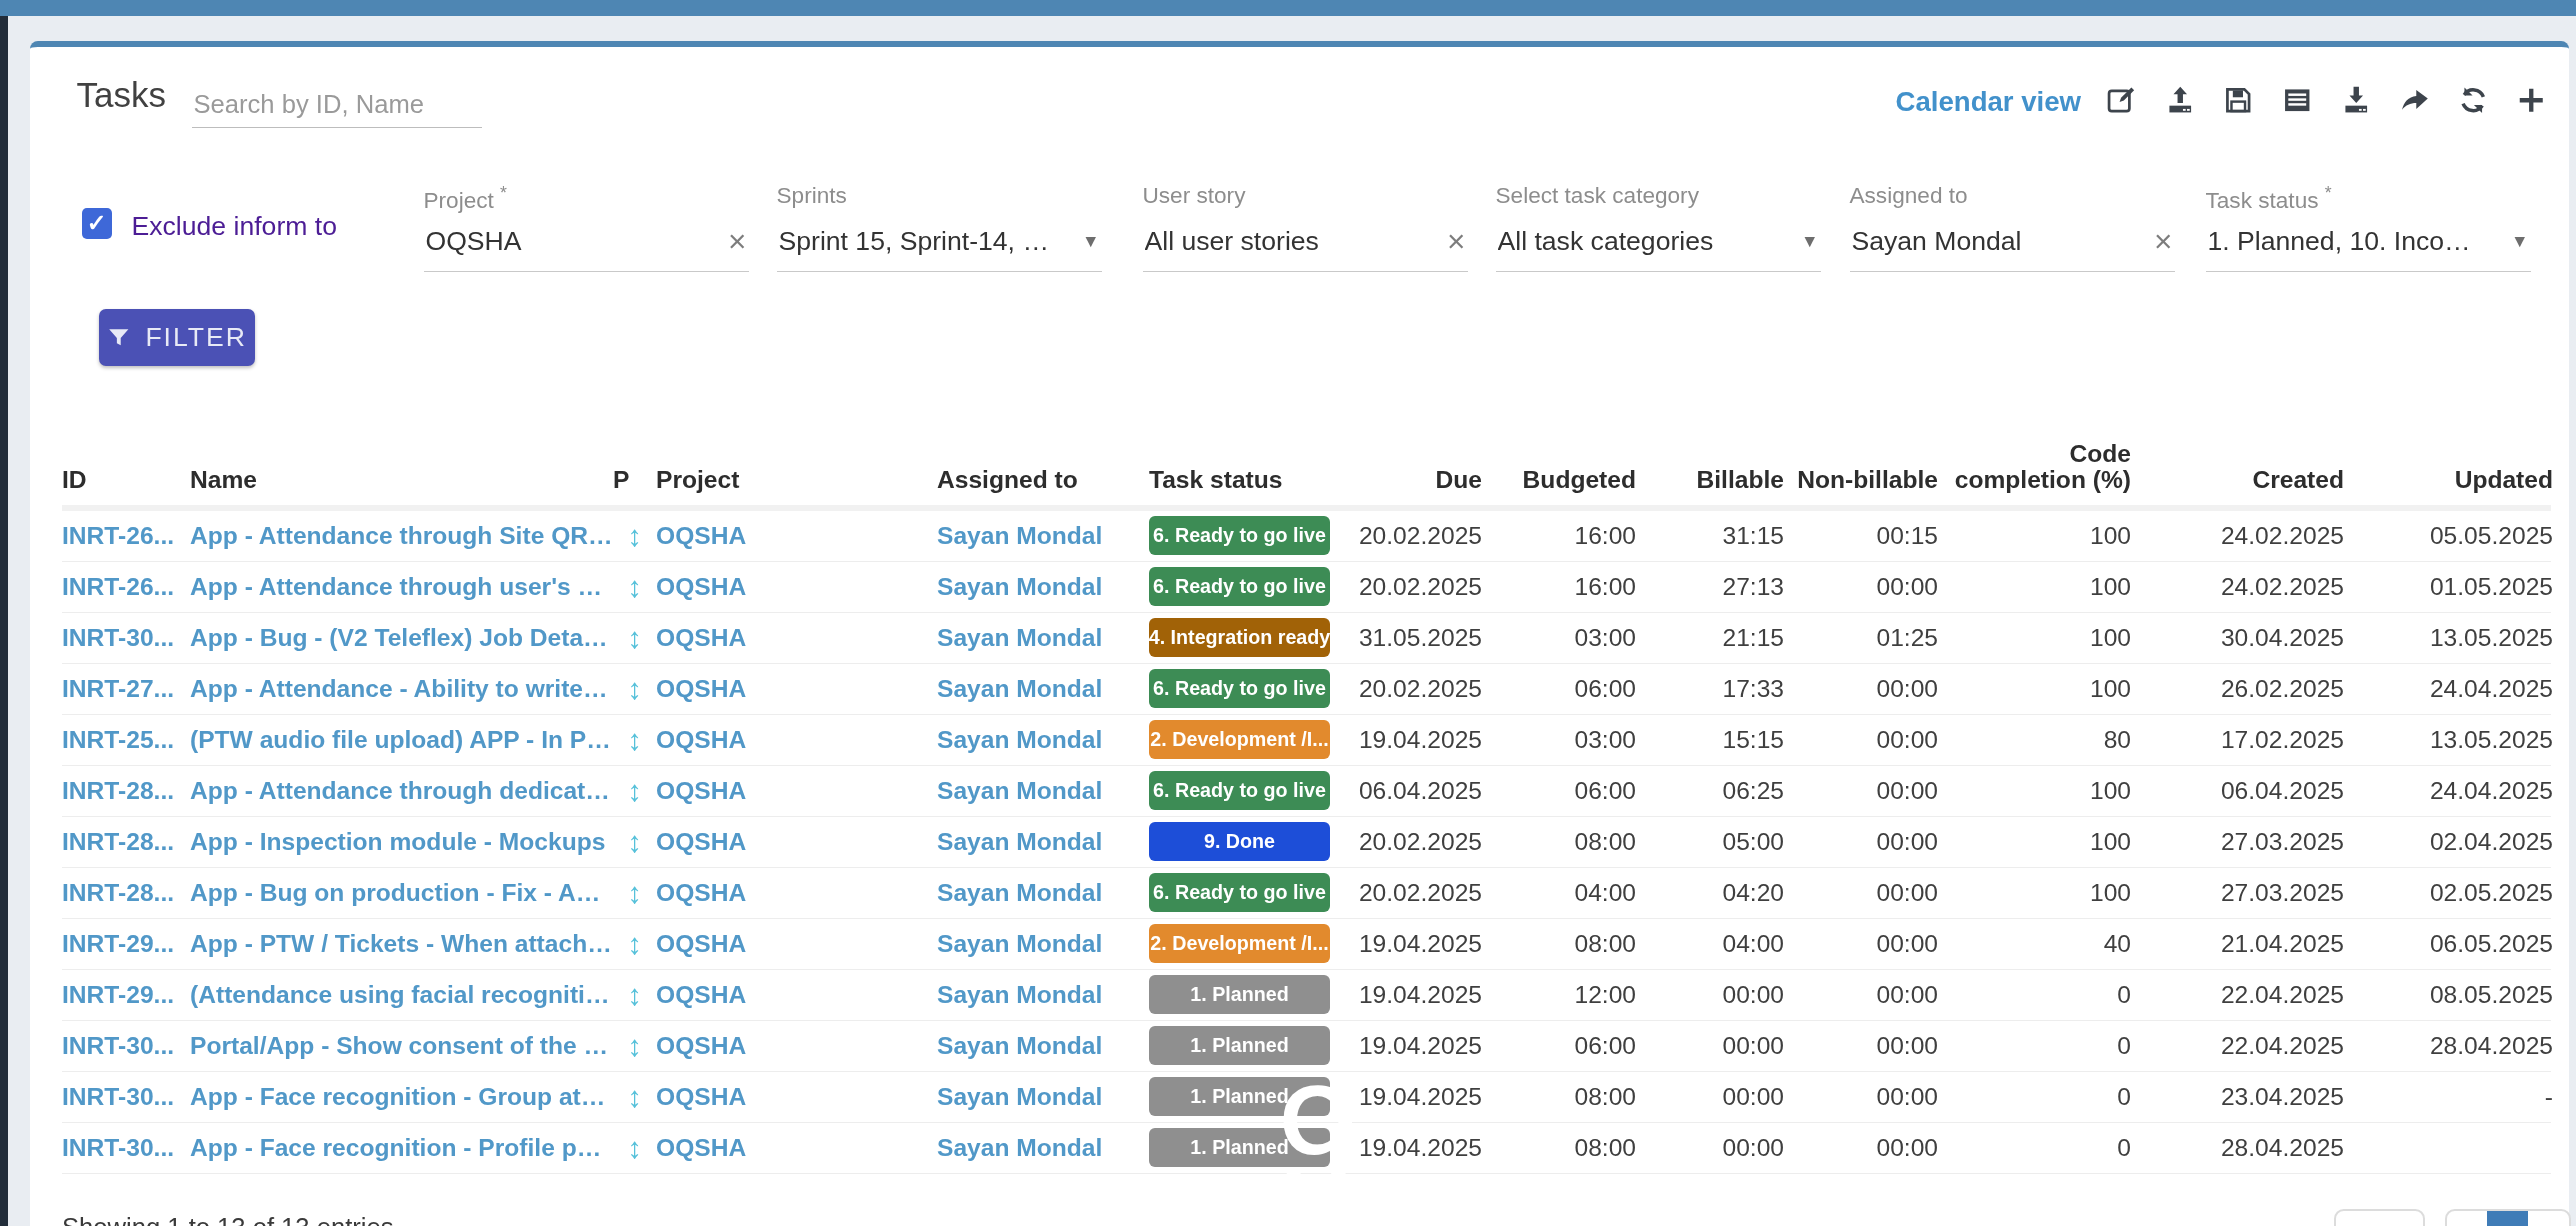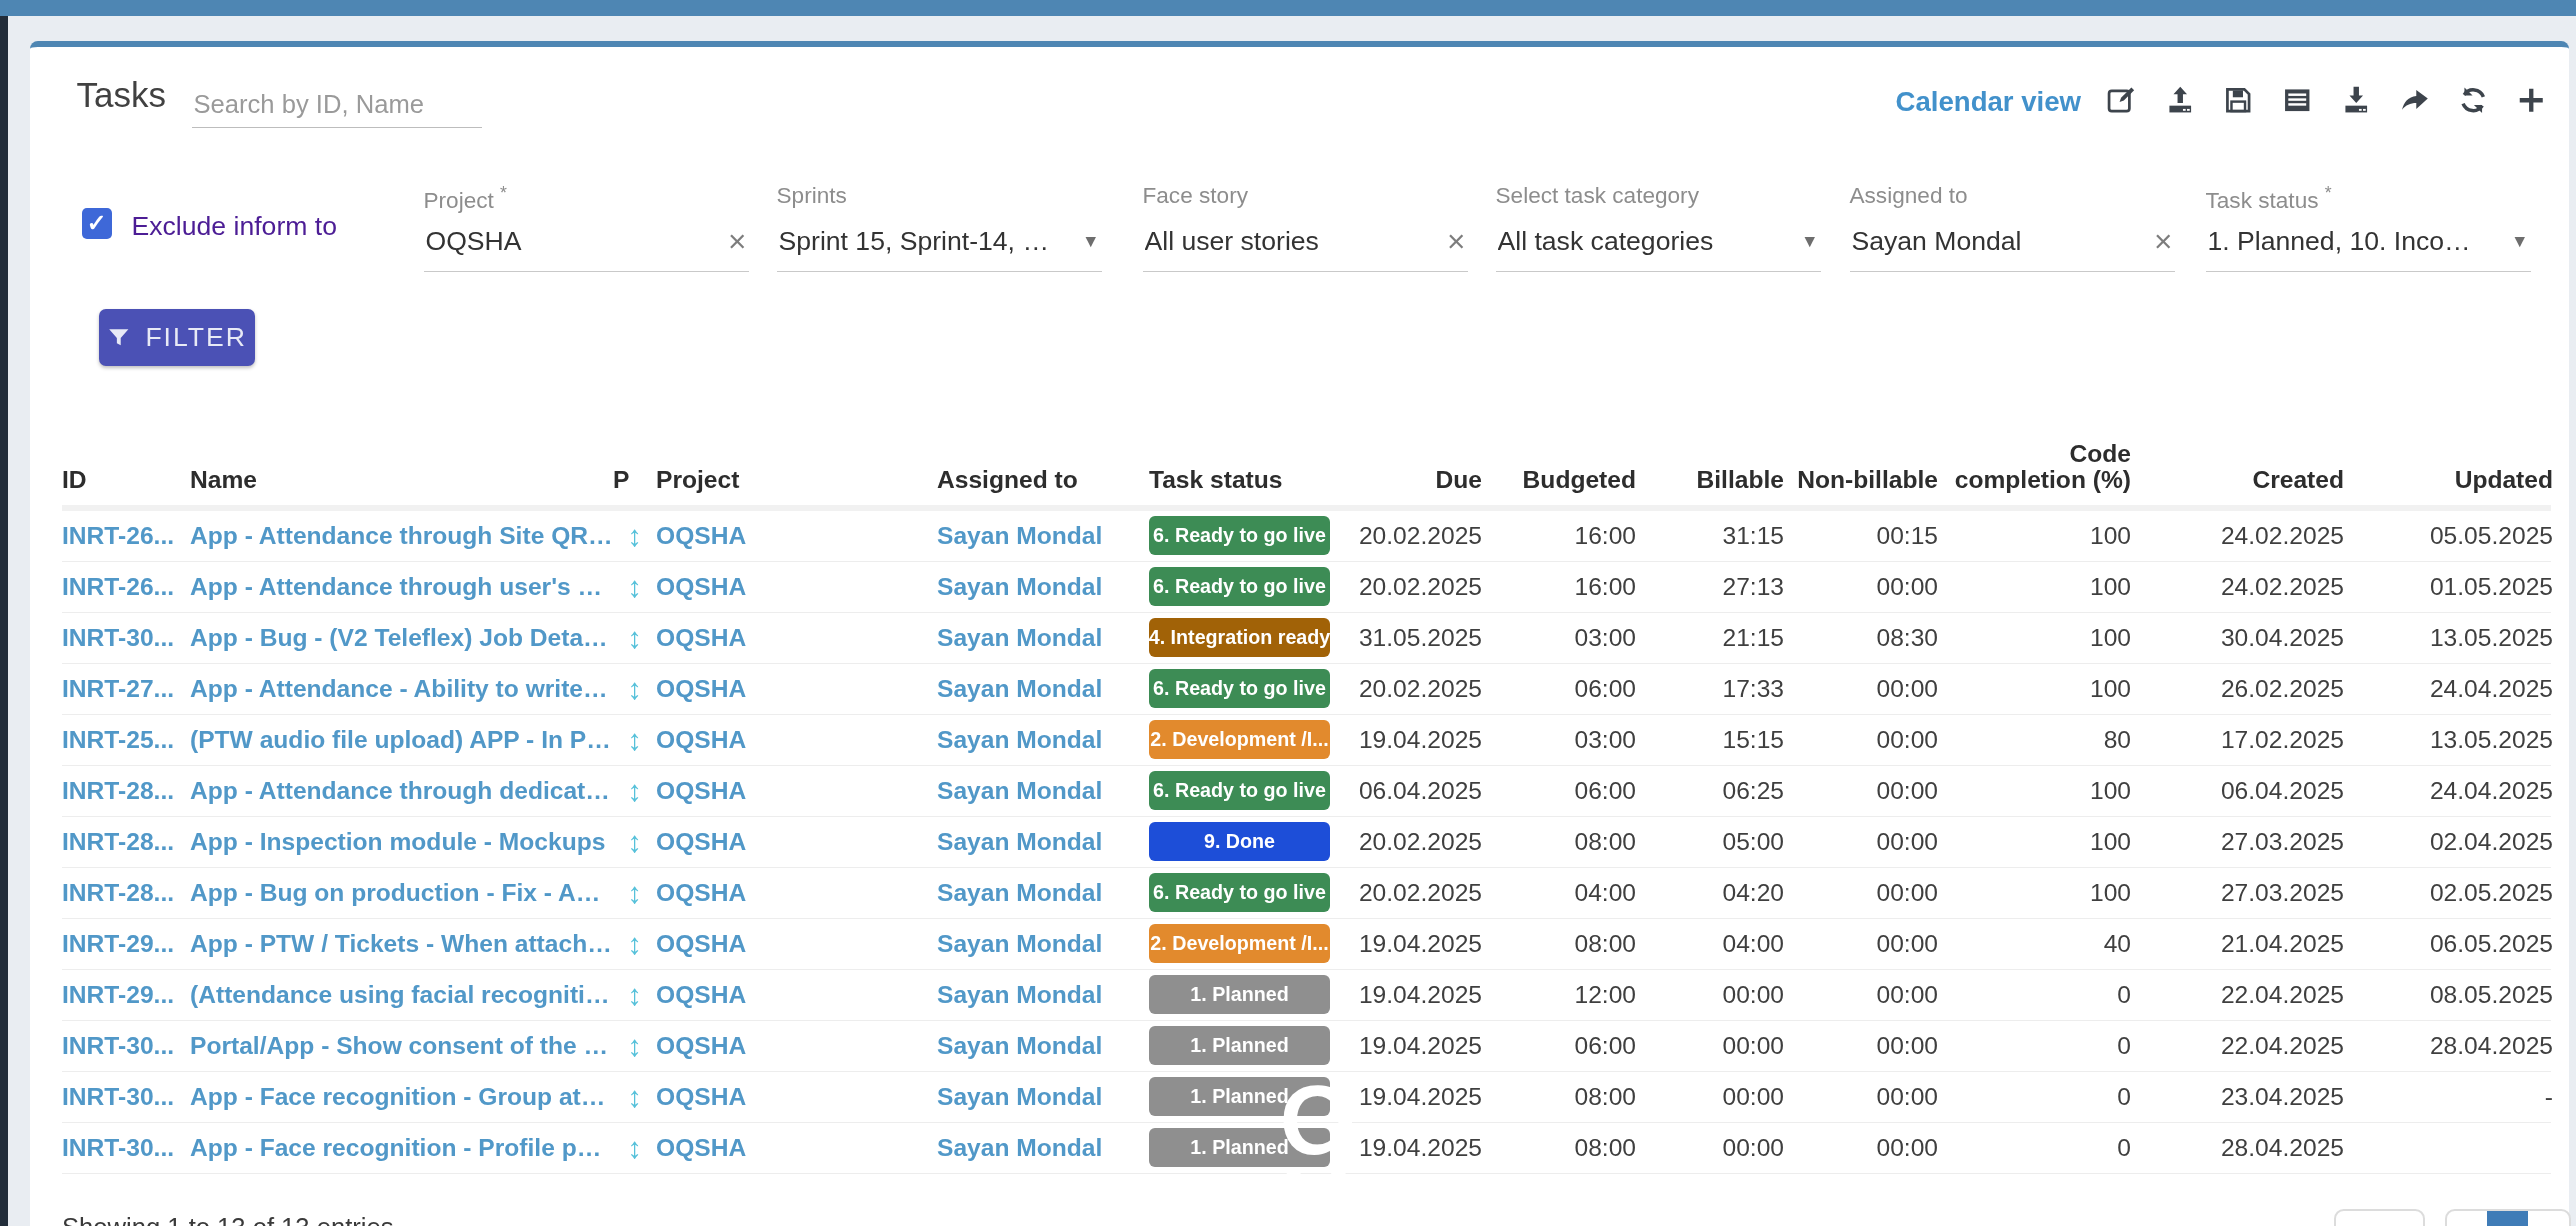--- a/index.html
+++ b/index.html
@@ -162,21 +162,21 @@
         </div>
       </div>
       <div class="ffield" style="left: 747px;">
         <div class="flabel">Sprints</div>
         <div class="fvalue">
           <span class="val">Sprint 15, Sprint-14, Spri...</span>
           <span class="ctl-dd">▼</span>
         </div>
       </div>
       <div class="ffield" style="left: 1113px;">
-        <div class="flabel">Face story</div>
+        <div class="flabel">User story</div>
         <div class="fvalue">
           <span class="val">All user stories</span>
           <span class="ctl-x">×</span>
         </div>
       </div>
       <div class="ffield" style="left: 1466px;">
         <div class="flabel">Select task category</div>
         <div class="fvalue">
           <span class="val">All task categories</span>
           <span class="ctl-dd">▼</span>
@@ -255,21 +255,21 @@
         <div class="trow">
           <div class="link">INRT-30...</div>
           <div class="link">App - Bug - (V2 Teleflex) Job Details Ap...</div>
           <div class="p-icon">↕</div>
           <div class="link">OQSHA</div>
           <div class="link">Sayan Mondal</div>
           <div class="chip" style="background: #a16207;">4. Integration ready</div>
           <div class="c-right">31.05.2025</div>
           <div class="c-right">03:00</div>
           <div class="c-right">21:15</div>
-          <div class="c-right">08:30</div>
+          <div class="c-right">01:25</div>
           <div class="c-right">100</div>
           <div class="c-right">30.04.2025</div>
           <div class="c-right">13.05.2025</div>
         </div>
         <div class="trow">
           <div class="link">INRT-27...</div>
           <div class="link">App - Attendance - Ability to write som...</div>
           <div class="p-icon">↕</div>
           <div class="link">OQSHA</div>
           <div class="link">Sayan Mondal</div>

